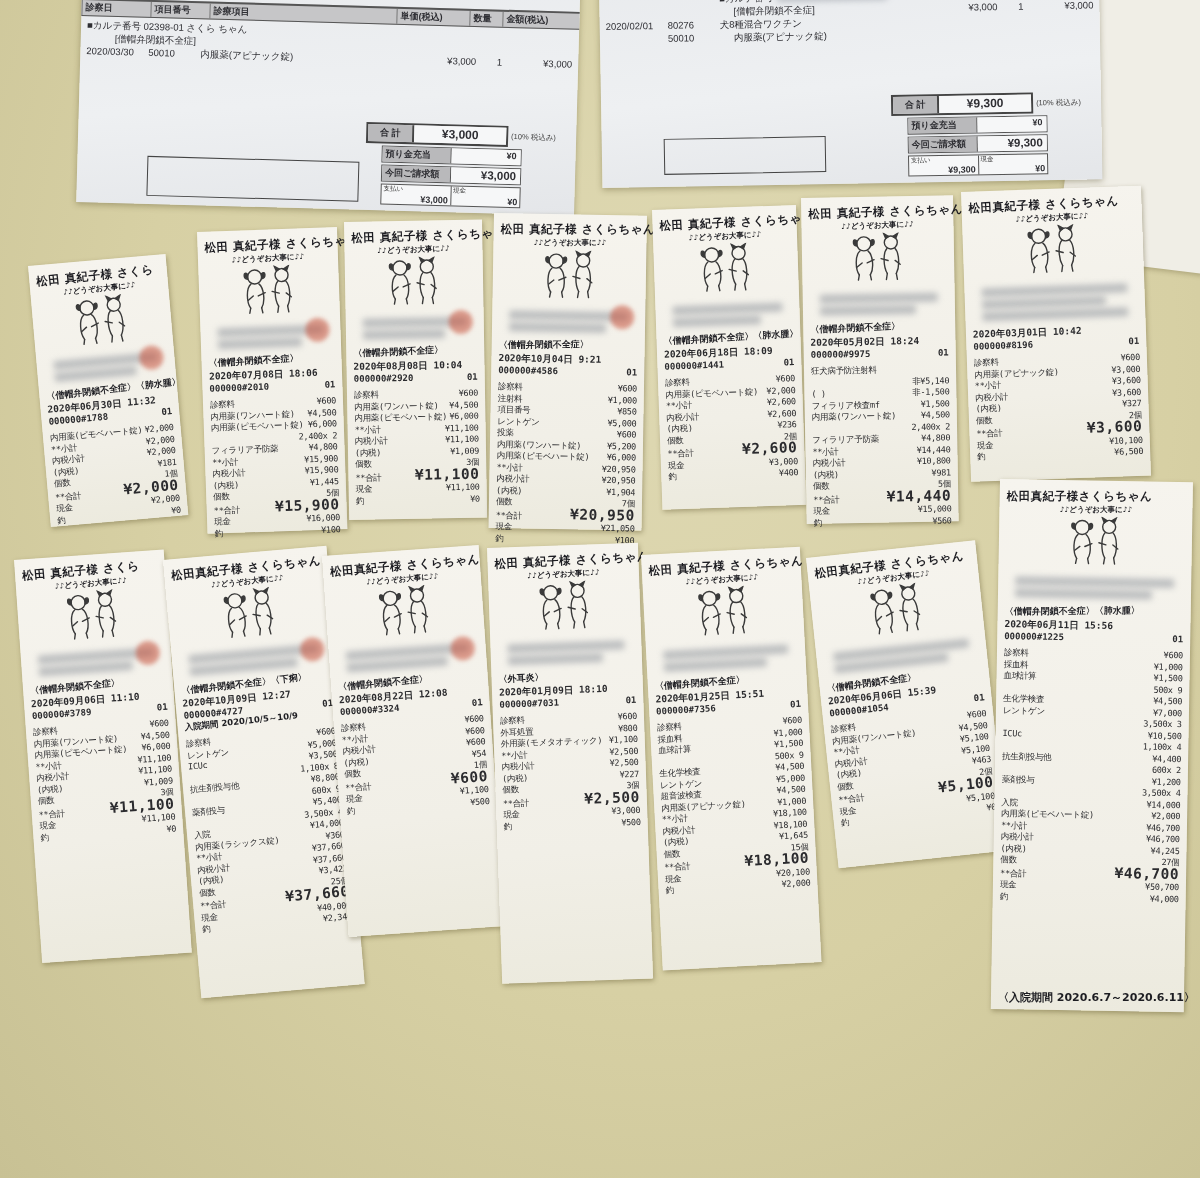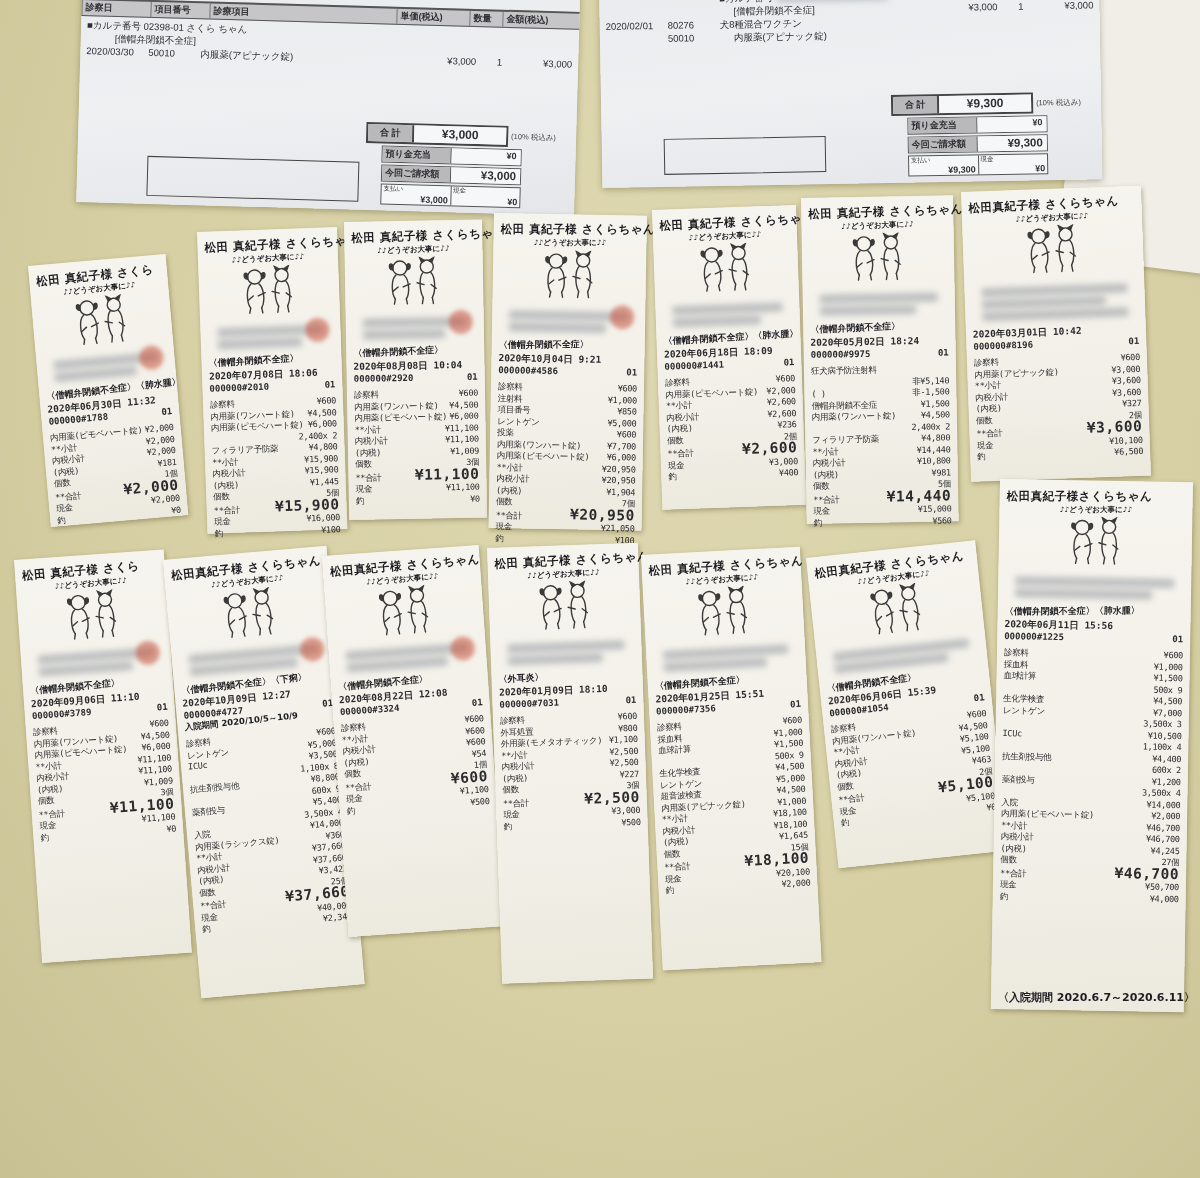--- a/index.html
+++ b/index.html
@@ -459,21 +459,21 @@
         <div class="r-line">
           <span class="ll">レントゲン</span>
           <span class="lv">¥5,000</span>
         </div>
         <div class="r-line">
           <span class="ll">投薬</span>
           <span class="lv">¥600</span>
         </div>
         <div class="r-line">
           <span class="ll">内用薬(ワンハート錠)</span>
-          <span class="lv">¥7,700</span>
+          <span class="lv">¥5,200</span>
         </div>
         <div class="r-line">
           <span class="ll">内用薬(ピモベハート錠)</span>
           <span class="lv">¥6,000</span>
         </div>
         <div class="r-line">
           <span class="ll">**小計</span>
           <span class="lv">¥20,950</span>
         </div>
         <div class="r-line">
@@ -602,21 +602,21 @@
         </div>
         <div class="r-line">
           <span class="ll"></span>
           <span class="lv">非¥5,140</span>
         </div>
         <div class="r-line">
           <span class="ll">(  )</span>
           <span class="lv">非-1,500</span>
         </div>
         <div class="r-line">
-          <span class="ll">僧帽弁閉鎖不全症</span>
+          <span class="ll">フィラリア検査mf</span>
           <span class="lv">¥1,500</span>
         </div>
         <div class="r-line">
           <span class="ll">内用薬(ワンハート錠)</span>
           <span class="lv">¥4,500</span>
         </div>
         <div class="r-line">
           <span class="ll"></span>
           <span class="lv">2,400x 2</span>
         </div>

